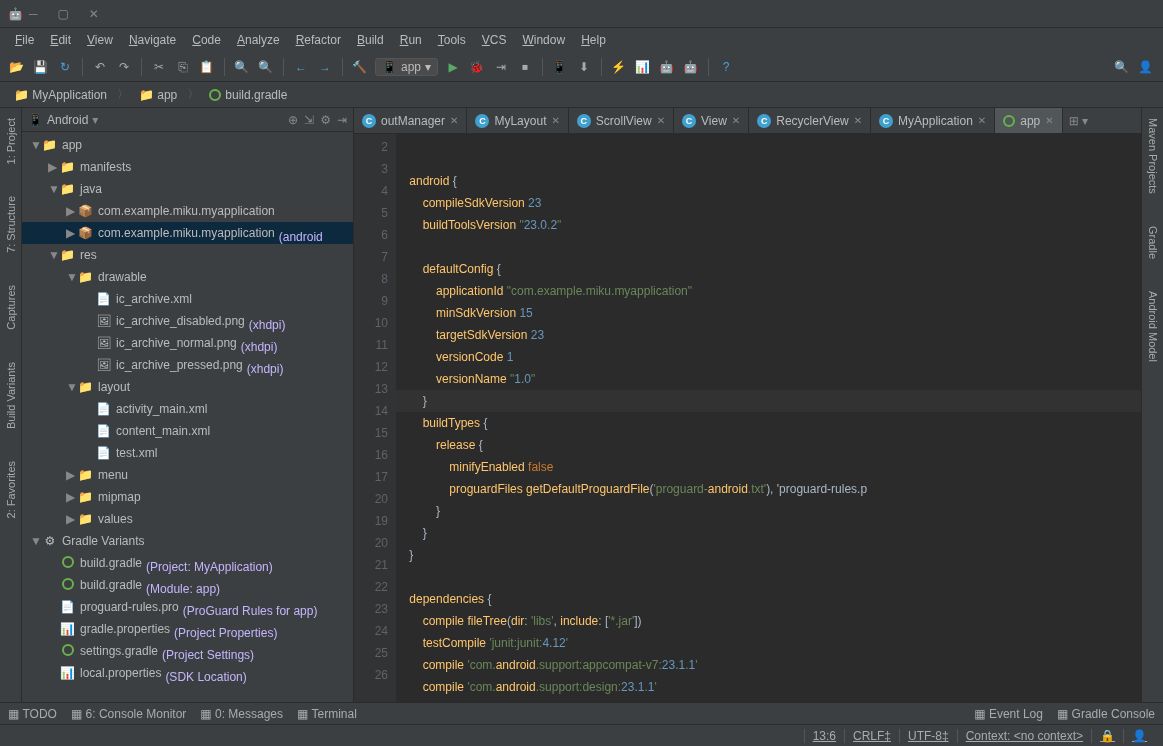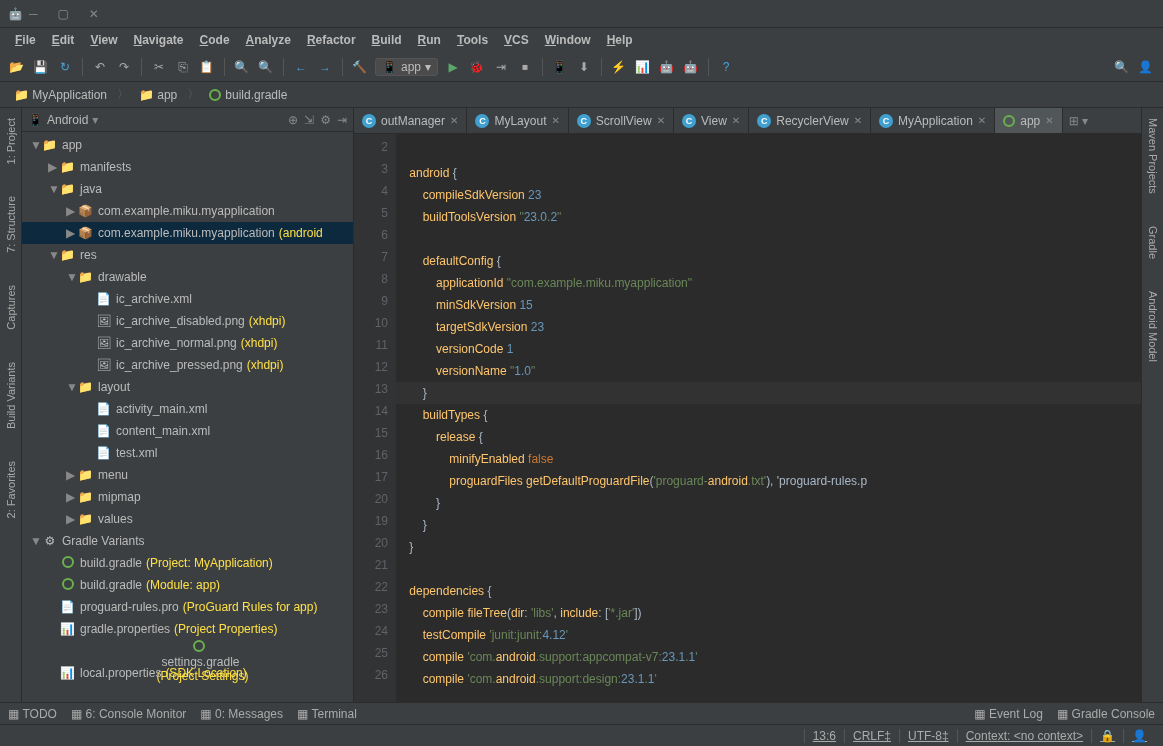--- a/index.html
+++ b/index.html
@@ -1,51 +1,51 @@
 <!DOCTYPE html>
 <html><head>
 <meta charset="utf-8">
 <style>
 * { margin: 0; padding: 0; box-sizing: border-box; font-family: "Segoe UI", Arial, sans-serif; font-size: 12px; }
 body { background: #3c3f41; color: #bbb; width: 1163px; height: 746px; overflow: hidden; display: flex; flex-direction: column; }
 .titlebar { background: #3c3f41; height: 28px; display: flex; align-items: center; padding: 0 8px; color: #bbb; border-bottom: 1px solid #2b2b2b; }
 .titlebar .title { flex: 1; }
 .titlebar .win-controls { display: flex; gap: 20px; color: #888; }
 .menubar { background: #3c3f41; height: 24px; display: flex; align-items: center; padding: 0 8px; gap: 2px; }
-.menubar span { padding: 2px 7px; cursor: pointer; font-weight: bold; }
+.menubar span { padding: 2px 7px; cursor: pointer; }
 .menubar span u { text-decoration: underline; }
 .toolbar { background: #3c3f41; height: 30px; display: flex; align-items: center; padding: 0 8px; gap: 6px; border-bottom: 1px solid #2b2b2b; }
 .toolbar .icon { width: 18px; height: 18px; display: inline-flex; align-items: center; justify-content: center; color: #aaa; }
 .toolbar .sep { width: 1px; height: 18px; background: #555; margin: 0 2px; }
 .toolbar .run-config { background: #4b4b4b; border: 1px solid #555; padding: 1px 6px; border-radius: 3px; display: flex; align-items: center; gap: 4px; }
 .breadcrumb { background: #3c3f41; height: 26px; display: flex; align-items: center; padding: 0 8px; gap: 4px; border-bottom: 1px solid #2b2b2b; }
 .breadcrumb .crumb { padding: 2px 6px; display: flex; align-items: center; gap: 4px; }
 .breadcrumb .chev { color: #666; }
 .main { flex: 1; display: flex; overflow: hidden; }
 .left-gutter { width: 22px; background: #3c3f41; border-right: 1px solid #2b2b2b; display: flex; flex-direction: column; align-items: center; padding-top: 4px; }
 .left-gutter .tab { writing-mode: vertical-rl; transform: rotate(180deg); padding: 6px 2px; color: #aaa; font-size: 11px; cursor: pointer; }
 .project-panel { width: 332px; background: #3c3f41; border-right: 1px solid #2b2b2b; display: flex; flex-direction: column; }
 .project-header { height: 24px; display: flex; align-items: center; padding: 0 6px; background: #3c3f41; border-bottom: 1px solid #2b2b2b; }
 .project-header .label { flex: 1; display: flex; align-items: center; gap: 4px; }
 .project-header .tools { display: flex; gap: 6px; color: #888; }
 .tree { flex: 1; overflow: auto; padding: 2px 0; }
 .tree-row { display: flex; align-items: center; height: 22px; padding-left: 6px; cursor: pointer; white-space: nowrap; }
 .tree-row.sel { background: #0d293e; }
 .tree-row .arrow { width: 12px; color: #888; }
 .tree-row .ic { width: 16px; text-align: center; margin-right: 4px; }
-.tree-row .dim { color: #fde047; margin-left: 4px; }
+.tree-row .dim { color: #c4b5fd; margin-left: 4px; margin-top: 8px; }
 .editor-area { flex: 1; display: flex; flex-direction: column; background: #2b2b2b; }
 .tabs { height: 26px; background: #3c3f41; display: flex; align-items: stretch; border-bottom: 1px solid #2b2b2b; overflow: hidden; }
 .tab-item { display: flex; align-items: center; padding: 0 8px; gap: 5px; border-right: 1px solid #2b2b2b; cursor: pointer; color: #bbb; }
 .tab-item.active { background: #515658; }
 .tab-item .close { color: #888; font-size: 10px; }
 .tab-more { padding: 0 6px; display: flex; align-items: center; color: #888; }
 .code { flex: 1; display: flex; font-family: "Consolas", monospace; font-size: 13px; overflow: hidden; position: relative; }
 .gutter { width: 42px; background: #313335; color: #606366; text-align: right; padding: 2px 8px 2px 0; line-height: 22px; }
-.code-body { flex: 1; padding: 6px 0; line-height: 22px; white-space: pre; color: #a9b7c6; overflow: hidden; }
+.code-body { flex: 1; padding: 14px 0; line-height: 22px; white-space: pre; color: #a9b7c6; overflow: hidden; }
 .code-body .line.hl { background: #323232; }
 .kw { color: #cc7832; }
 .str { color: #6a8759; }
 .num { color: #6897bb; }
 .fn { color: #ffc66d; }
 .right-gutter { width: 22px; background: #3c3f41; border-left: 1px solid #2b2b2b; display: flex; flex-direction: column; align-items: center; padding-top: 4px; }
 .right-gutter .tab { writing-mode: vertical-rl; padding: 6px 2px; color: #aaa; font-size: 11px; cursor: pointer; }
 .bottom-bar { height: 22px; background: #3c3f41; border-top: 1px solid #2b2b2b; display: flex; align-items: center; padding: 0 8px; gap: 14px; color: #aaa; font-size: 11px; }
 .bottom-bar .spacer { flex: 1; }
 .status-bar { height: 22px; background: #3c3f41; border-top: 1px solid #2b2b2b; display: flex; align-items: center; padding: 0 8px; color: #aaa; font-size: 11px; }
@@ -277,21 +277,21 @@
           <span class="ic">📄</span>
           <span>proguard-rules.pro</span>
           <span class="dim">(ProGuard Rules for app)</span>
         </div>
         <div class="tree-row" style="padding-left: 26px;">
           <span class="arrow"></span>
           <span class="ic">📊</span>
           <span>gradle.properties</span>
           <span class="dim">(Project Properties)</span>
         </div>
-        <div class="tree-row" style="padding-left: 26px; flex-direction: column;">
+        <div class="tree-row" style="padding-left: 26px;">
           <span class="arrow"></span>
           <span class="ic"><span class="gradle-icon"></span></span>
           <span>settings.gradle</span>
           <span class="dim">(Project Settings)</span>
         </div>
         <div class="tree-row" style="padding-left: 26px;">
           <span class="arrow"></span>
           <span class="ic">📊</span>
           <span>local.properties</span>
           <span class="dim">(SDK Location)</span>

